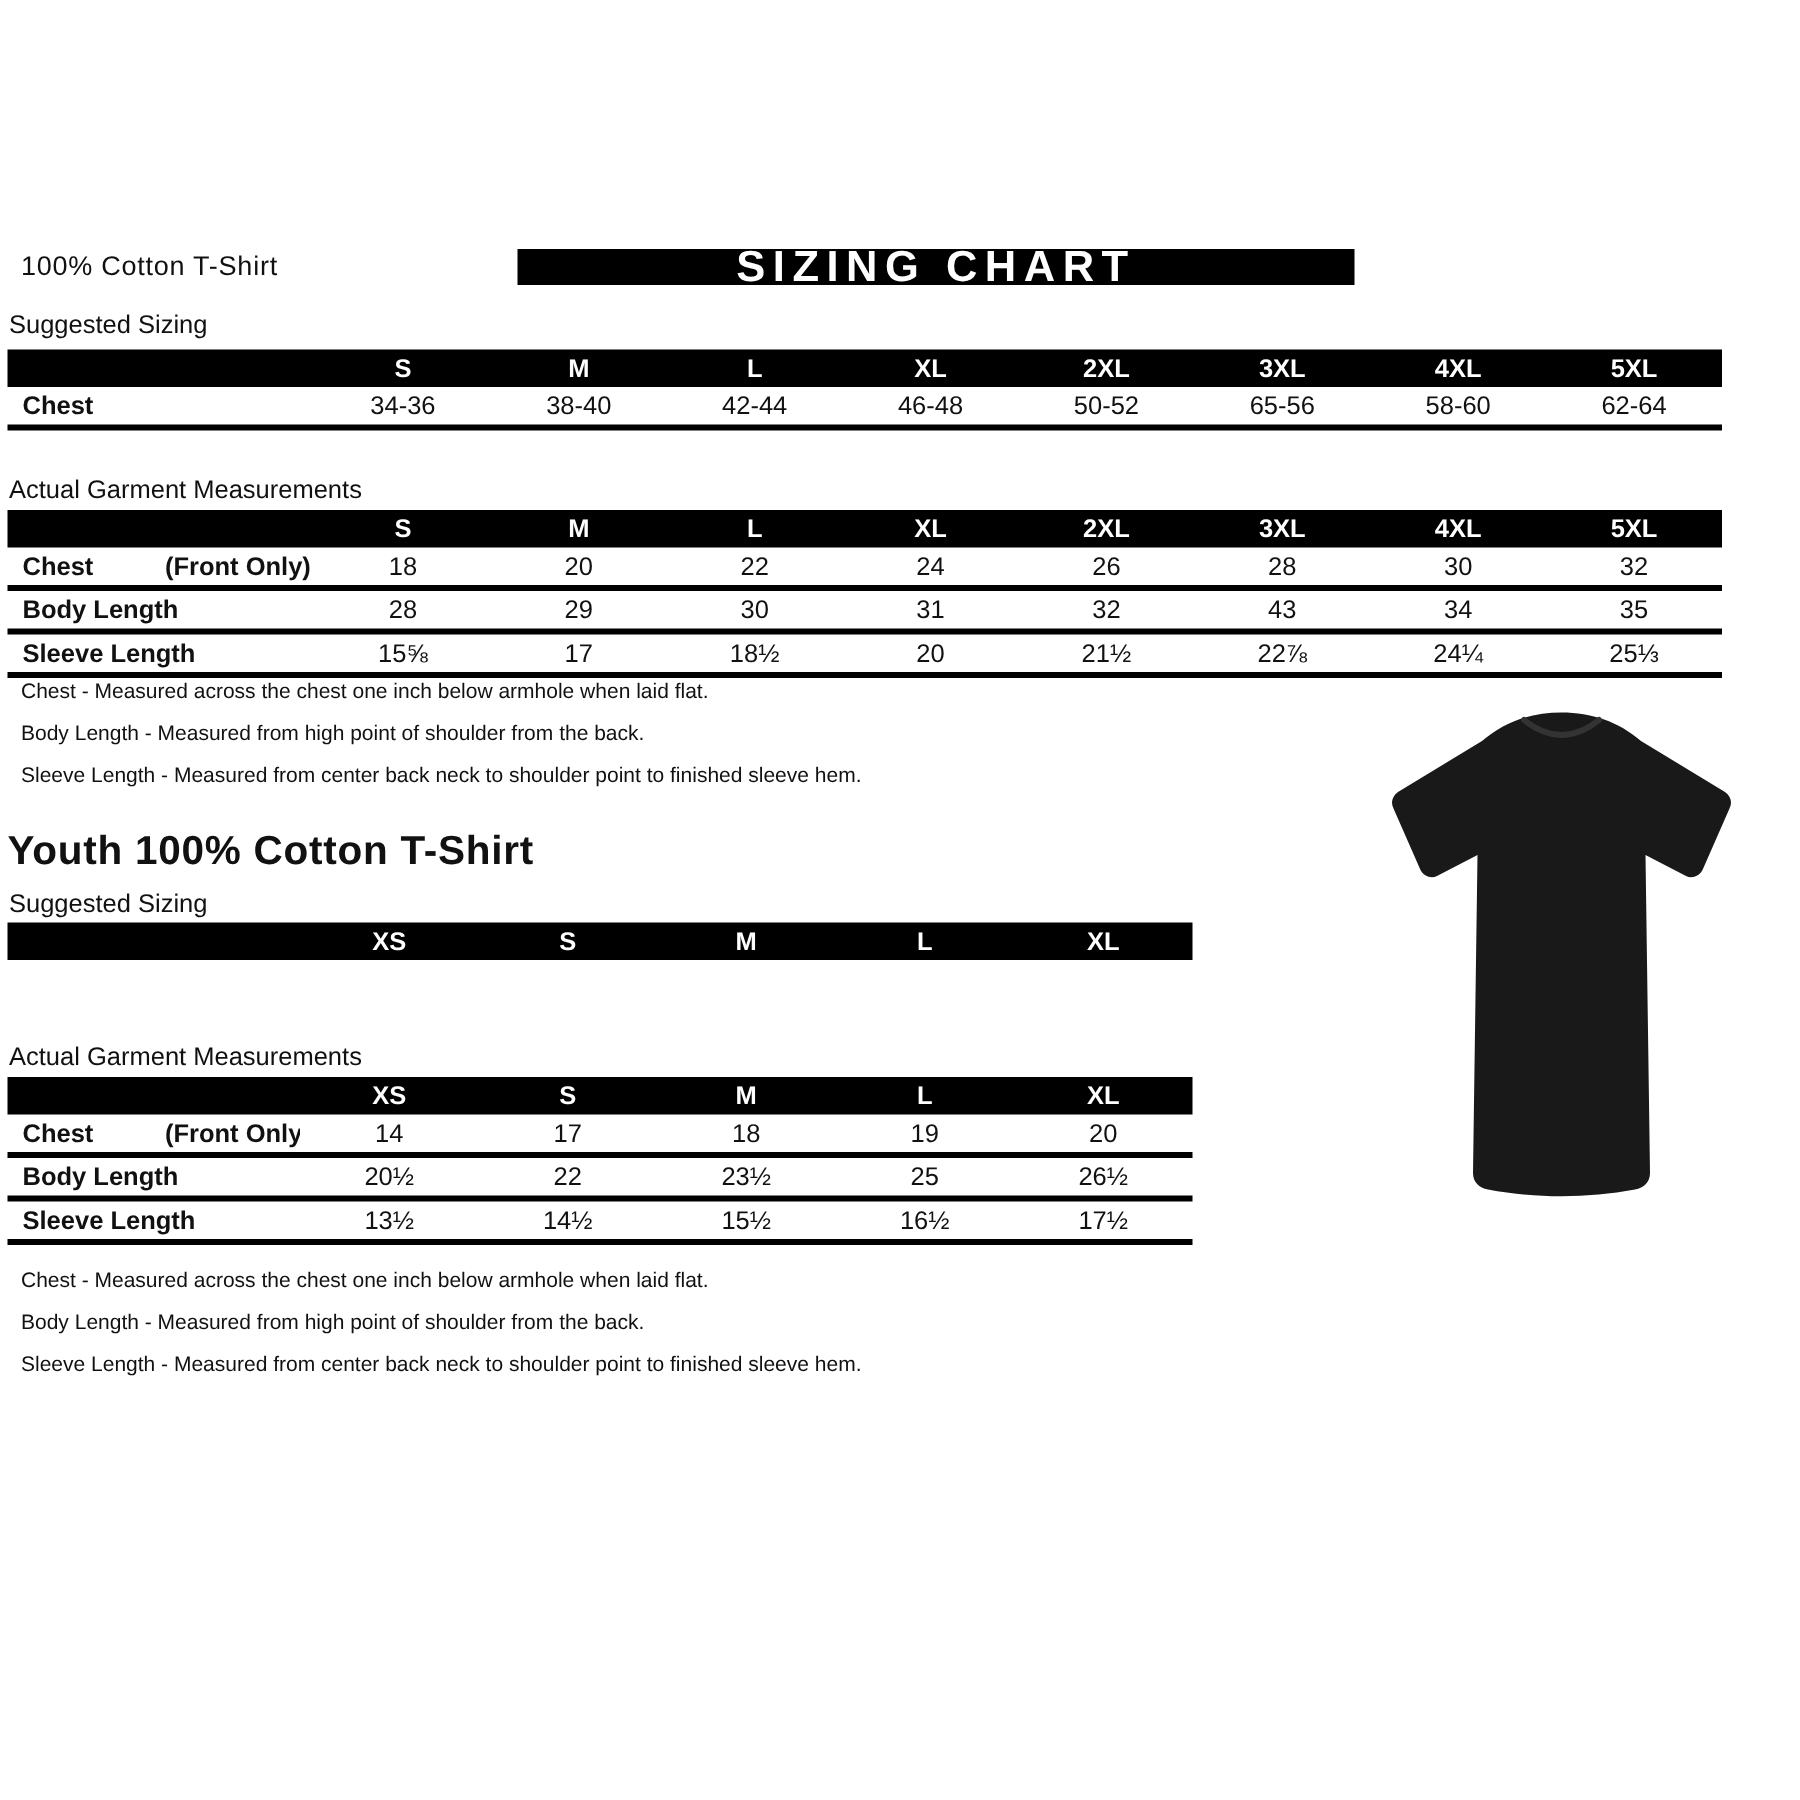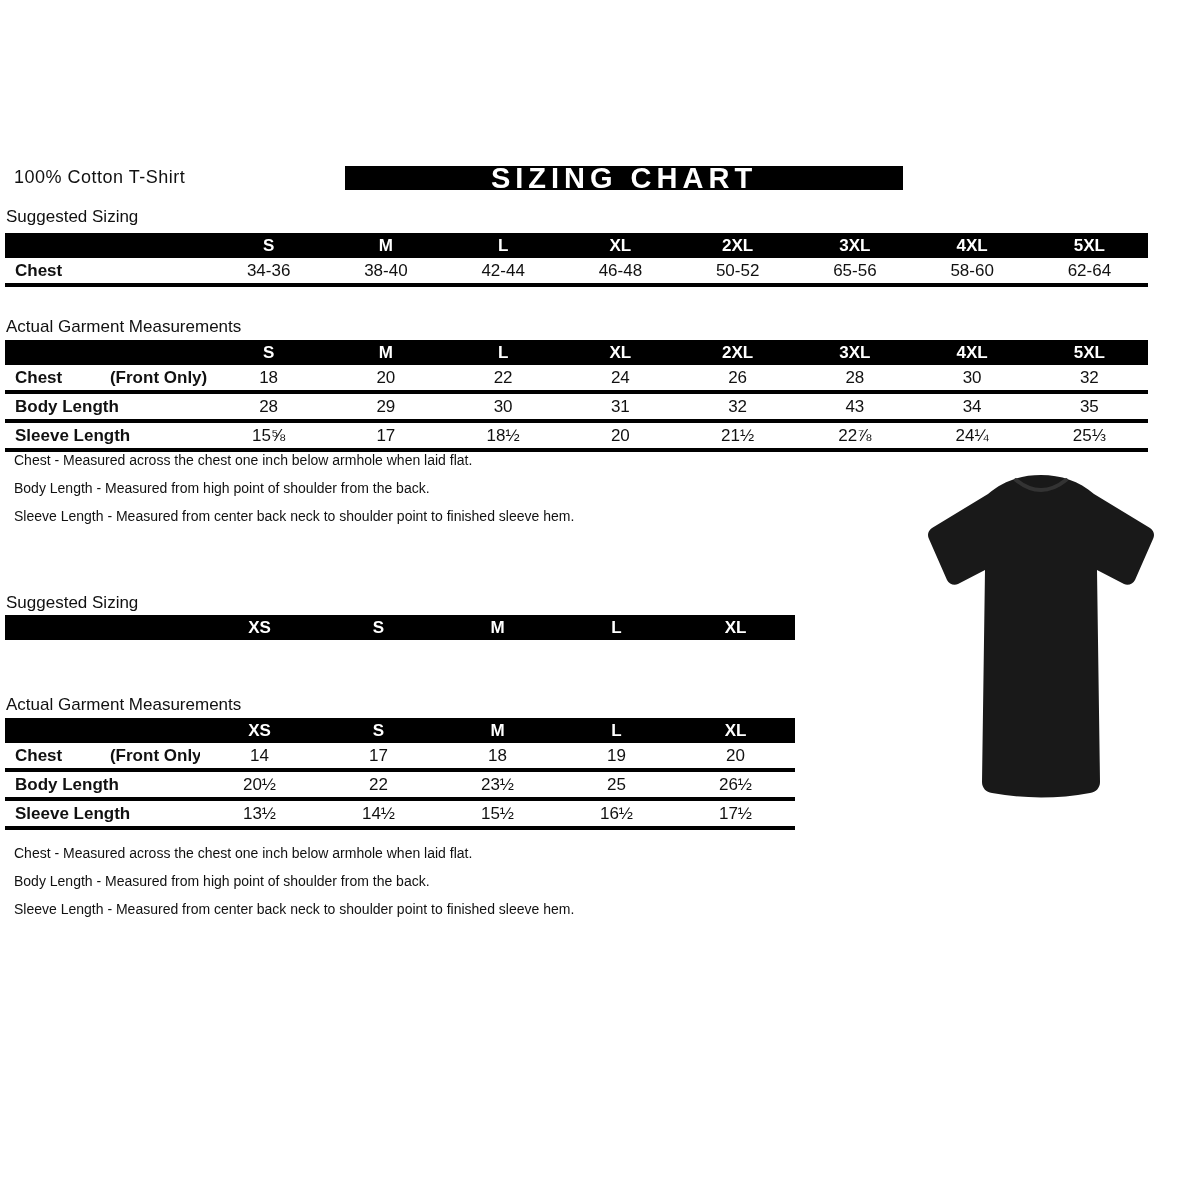--- a/index.html
+++ b/index.html
@@ -112,20 +112,21 @@
         <div class="tcell">25⅓</div>
       </div>
     </div>
 
   <div class="abs notes" style="left:14px; top:452px; width:780px;">
     <p>Chest - Measured across the chest one inch below armhole when laid flat.</p>
     <p>Body Length - Measured from high point of shoulder from the back.</p>
     <p>Sleeve Length - Measured from center back neck to shoulder point to finished sleeve hem.</p>
   </div>
 
+  <div class="abs youth-title" style="left:5px; top:552px;">Youth 100% Cotton T-Shirt</div>
 
   <div class="abs section-label" style="left:6px; top:593px;">Suggested Sizing</div>
 
   <div class="abs sizing-table youth" style="left:5px; top:615px; width:790px;">
       <div class="trow thead">
         <div class="tcell label"></div>
         <div class="tcell">XS</div>
         <div class="tcell">S</div>
         <div class="tcell">M</div>
         <div class="tcell">L</div>

